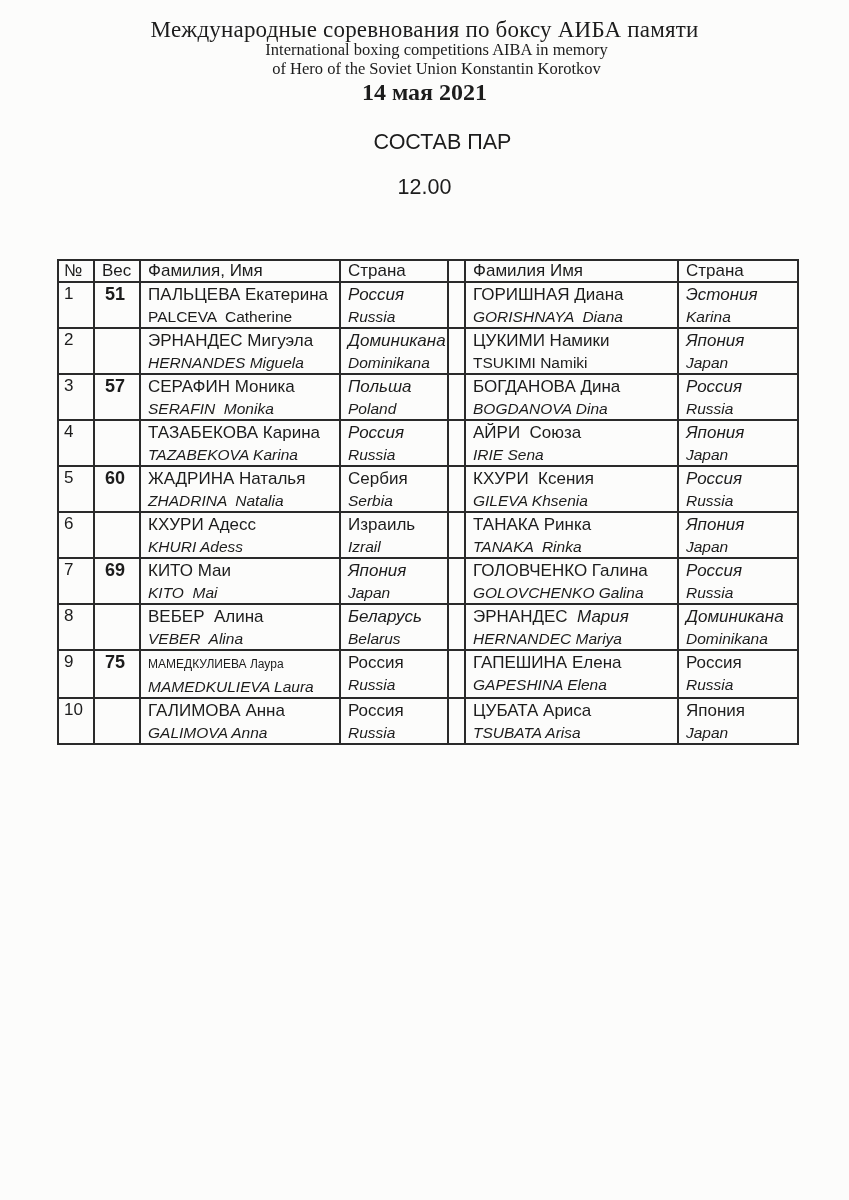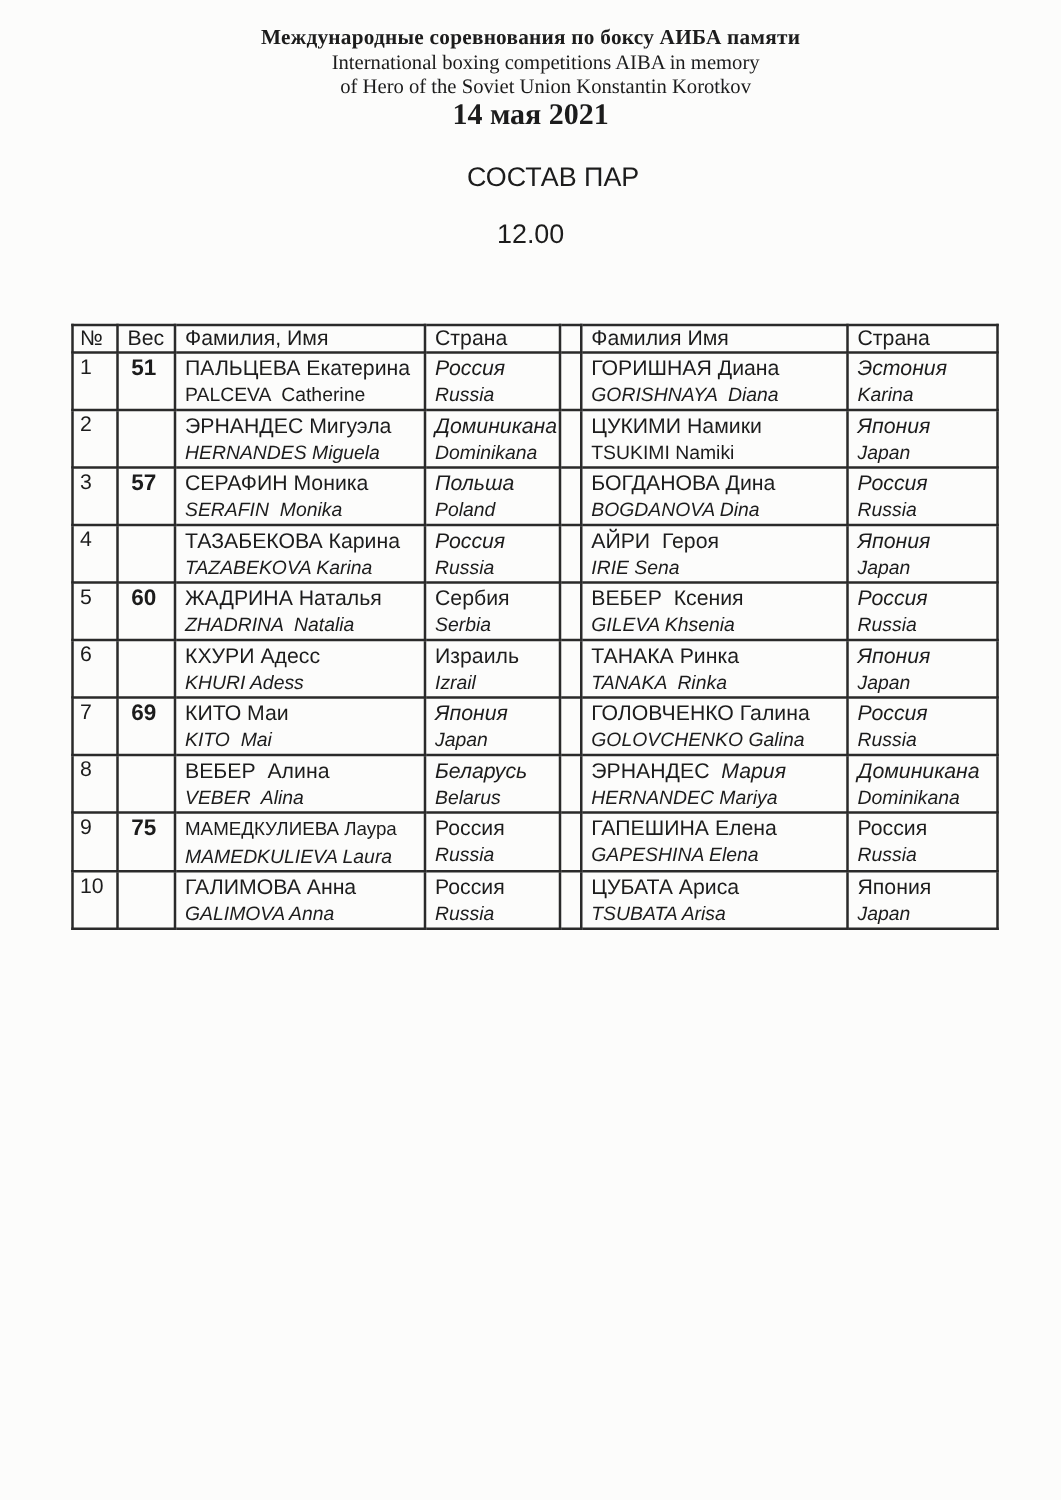--- a/index.html
+++ b/index.html
@@ -8,21 +8,21 @@
     background:#fcfcfb;
     color:#1c1c1c;
     font-family:"Liberation Sans","DejaVu Sans",sans-serif;
     overflow:hidden;
   }
   .doc-header {
     text-align:center;
     padding-top:20px;
     font-family:"Liberation Serif","DejaVu Serif",serif;
   }
-  .t-ru { font-weight:bold; font-size:17px; line-height:20px; letter-spacing:0.2px; }
+  .t-ru { font-weight:normal; font-size:23px; line-height:20px; letter-spacing:0.2px; }
   .t-en { font-size:16.5px; line-height:19px;padding-left:24px; }
   .t-date { font-weight:bold; font-size:24px; line-height:28px; margin-top:0; }
 
   .meeting { text-align:center; font-size:21.5px; line-height:24px; }
   .section-title { margin-top:24px;margin-left:36px; }
   .time { margin-top:21px; }
   .category { margin-top:21px; }
   .category .gap { display:inline-block; width:34px; }
 
   table.pairs {
@@ -158,42 +158,42 @@
         <td class="c-name">
           <div class="cell-line"><span class="">ТАЗАБЕКОВА Карина</span></div>
           <div class="cell-line"><span class="it">TAZABEKOVA Karina</span></div>
         </td>
         <td class="c-ctry">
           <div class="cell-line"><span class="it">Россия</span></div>
           <div class="cell-line"><span class="it">Russia</span></div>
         </td>
         <td class="c-gap"></td>
         <td class="c-name">
-          <div class="cell-line"><span class="">АЙРИ  Героя</span></div>
+          <div class="cell-line"><span class="">АЙРИ  Союза</span></div>
           <div class="cell-line"><span class="it">IRIE Sena</span></div>
         </td>
         <td class="c-ctry">
           <div class="cell-line"><span class="it">Япония</span></div>
           <div class="cell-line"><span class="it">Japan</span></div>
         </td>
       </tr>
       <tr>
         <td class="c-num">5</td>
         <td class="c-wt">60</td>
         <td class="c-name">
           <div class="cell-line"><span class="">ЖАДРИНА Наталья</span></div>
           <div class="cell-line"><span class="it">ZHADRINA  Natalia</span></div>
         </td>
         <td class="c-ctry">
           <div class="cell-line"><span class="">Сербия</span></div>
           <div class="cell-line"><span class="it">Serbia</span></div>
         </td>
         <td class="c-gap"></td>
         <td class="c-name">
-          <div class="cell-line"><span class="">ВЕБЕР  Ксения</span></div>
+          <div class="cell-line"><span class="">КХУРИ  Ксения</span></div>
           <div class="cell-line"><span class="it">GILEVA Khsenia</span></div>
         </td>
         <td class="c-ctry">
           <div class="cell-line"><span class="it">Россия</span></div>
           <div class="cell-line"><span class="it">Russia</span></div>
         </td>
       </tr>
       <tr>
         <td class="c-num">6</td>
         <td class="c-wt"></td>
@@ -254,21 +254,21 @@
         </td>
         <td class="c-ctry">
           <div class="cell-line"><span class="it">Доминикана</span></div>
           <div class="cell-line"><span class="it">Dominikana</span></div>
         </td>
       </tr>
       <tr>
         <td class="c-num">9</td>
         <td class="c-wt">75</td>
         <td class="c-name">
-          <div class="cell-line"><span class="" style="font-size:15px">МАМЕДКУЛИЕВА Лаура</span></div>
+          <div class="cell-line"><span class="" style="font-size:12px">МАМЕДКУЛИЕВА Лаура</span></div>
           <div class="cell-line"><span class="it">MAMEDKULIEVA Laura</span></div>
         </td>
         <td class="c-ctry">
           <div class="cell-line"><span class="">Россия</span></div>
           <div class="cell-line"><span class="it">Russia</span></div>
         </td>
         <td class="c-gap"></td>
         <td class="c-name">
           <div class="cell-line"><span class="">ГАПЕШИНА Елена</span></div>
           <div class="cell-line"><span class="it">GAPESHINA Elena</span></div>

